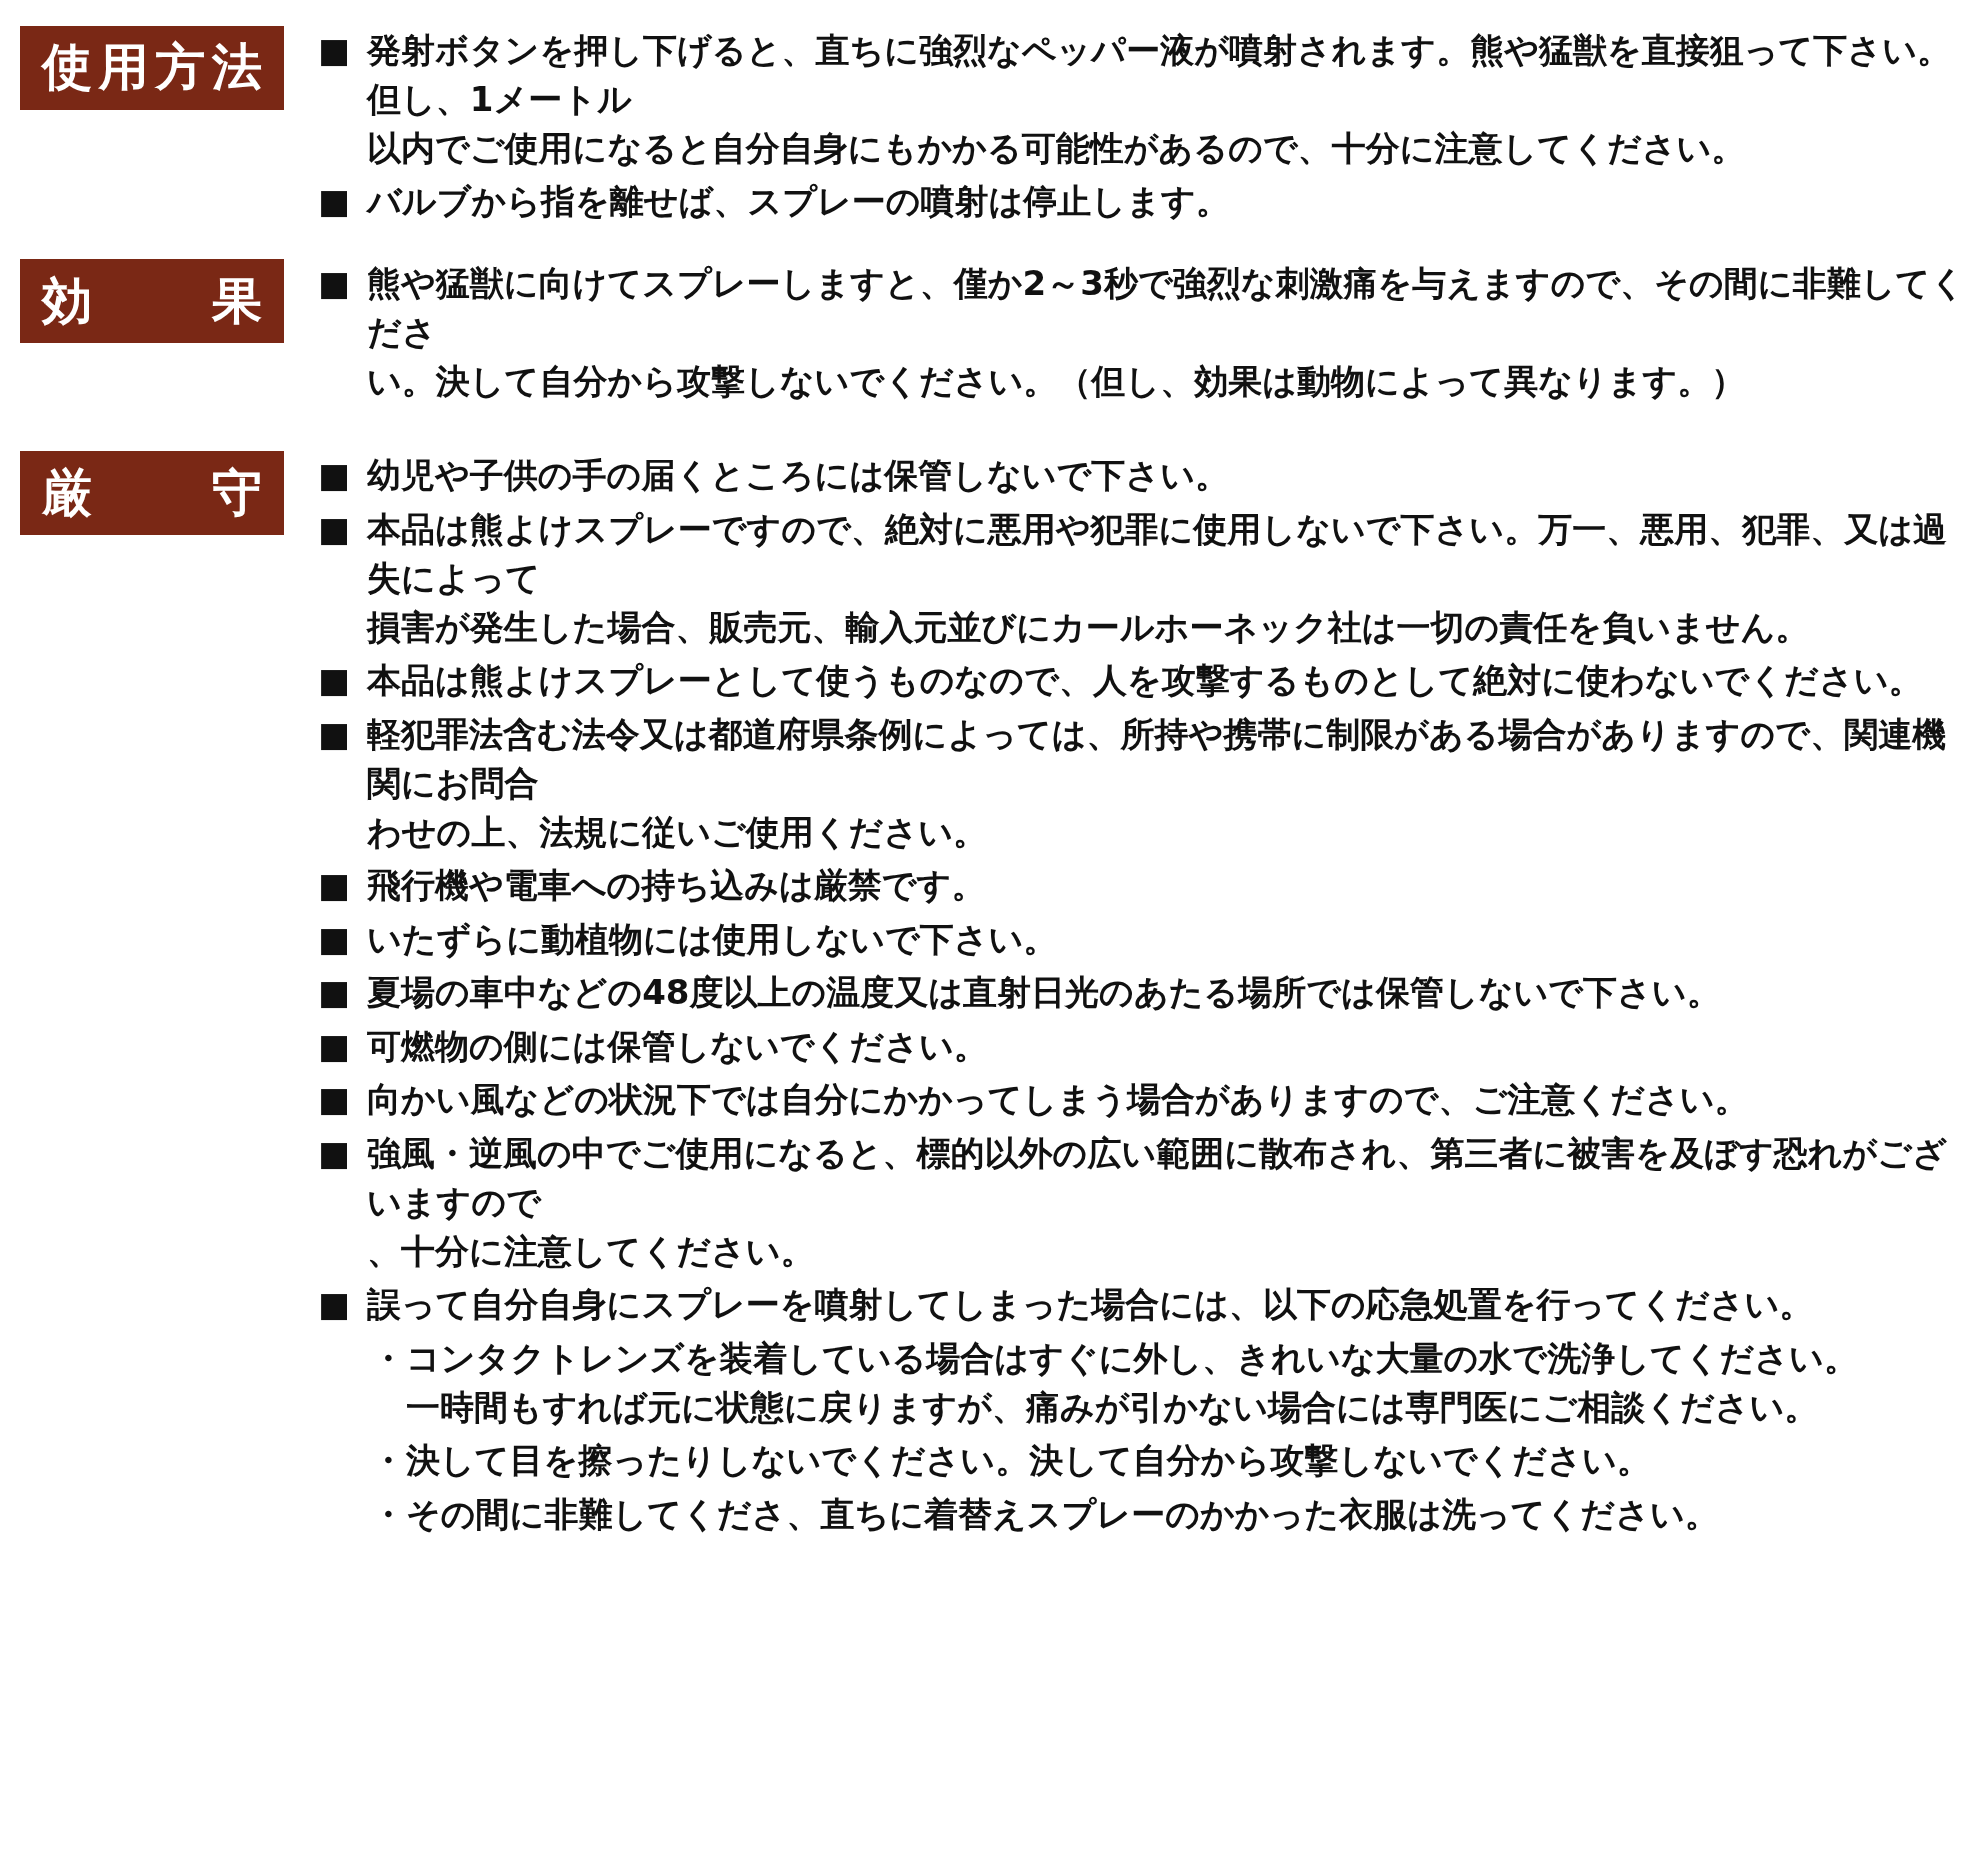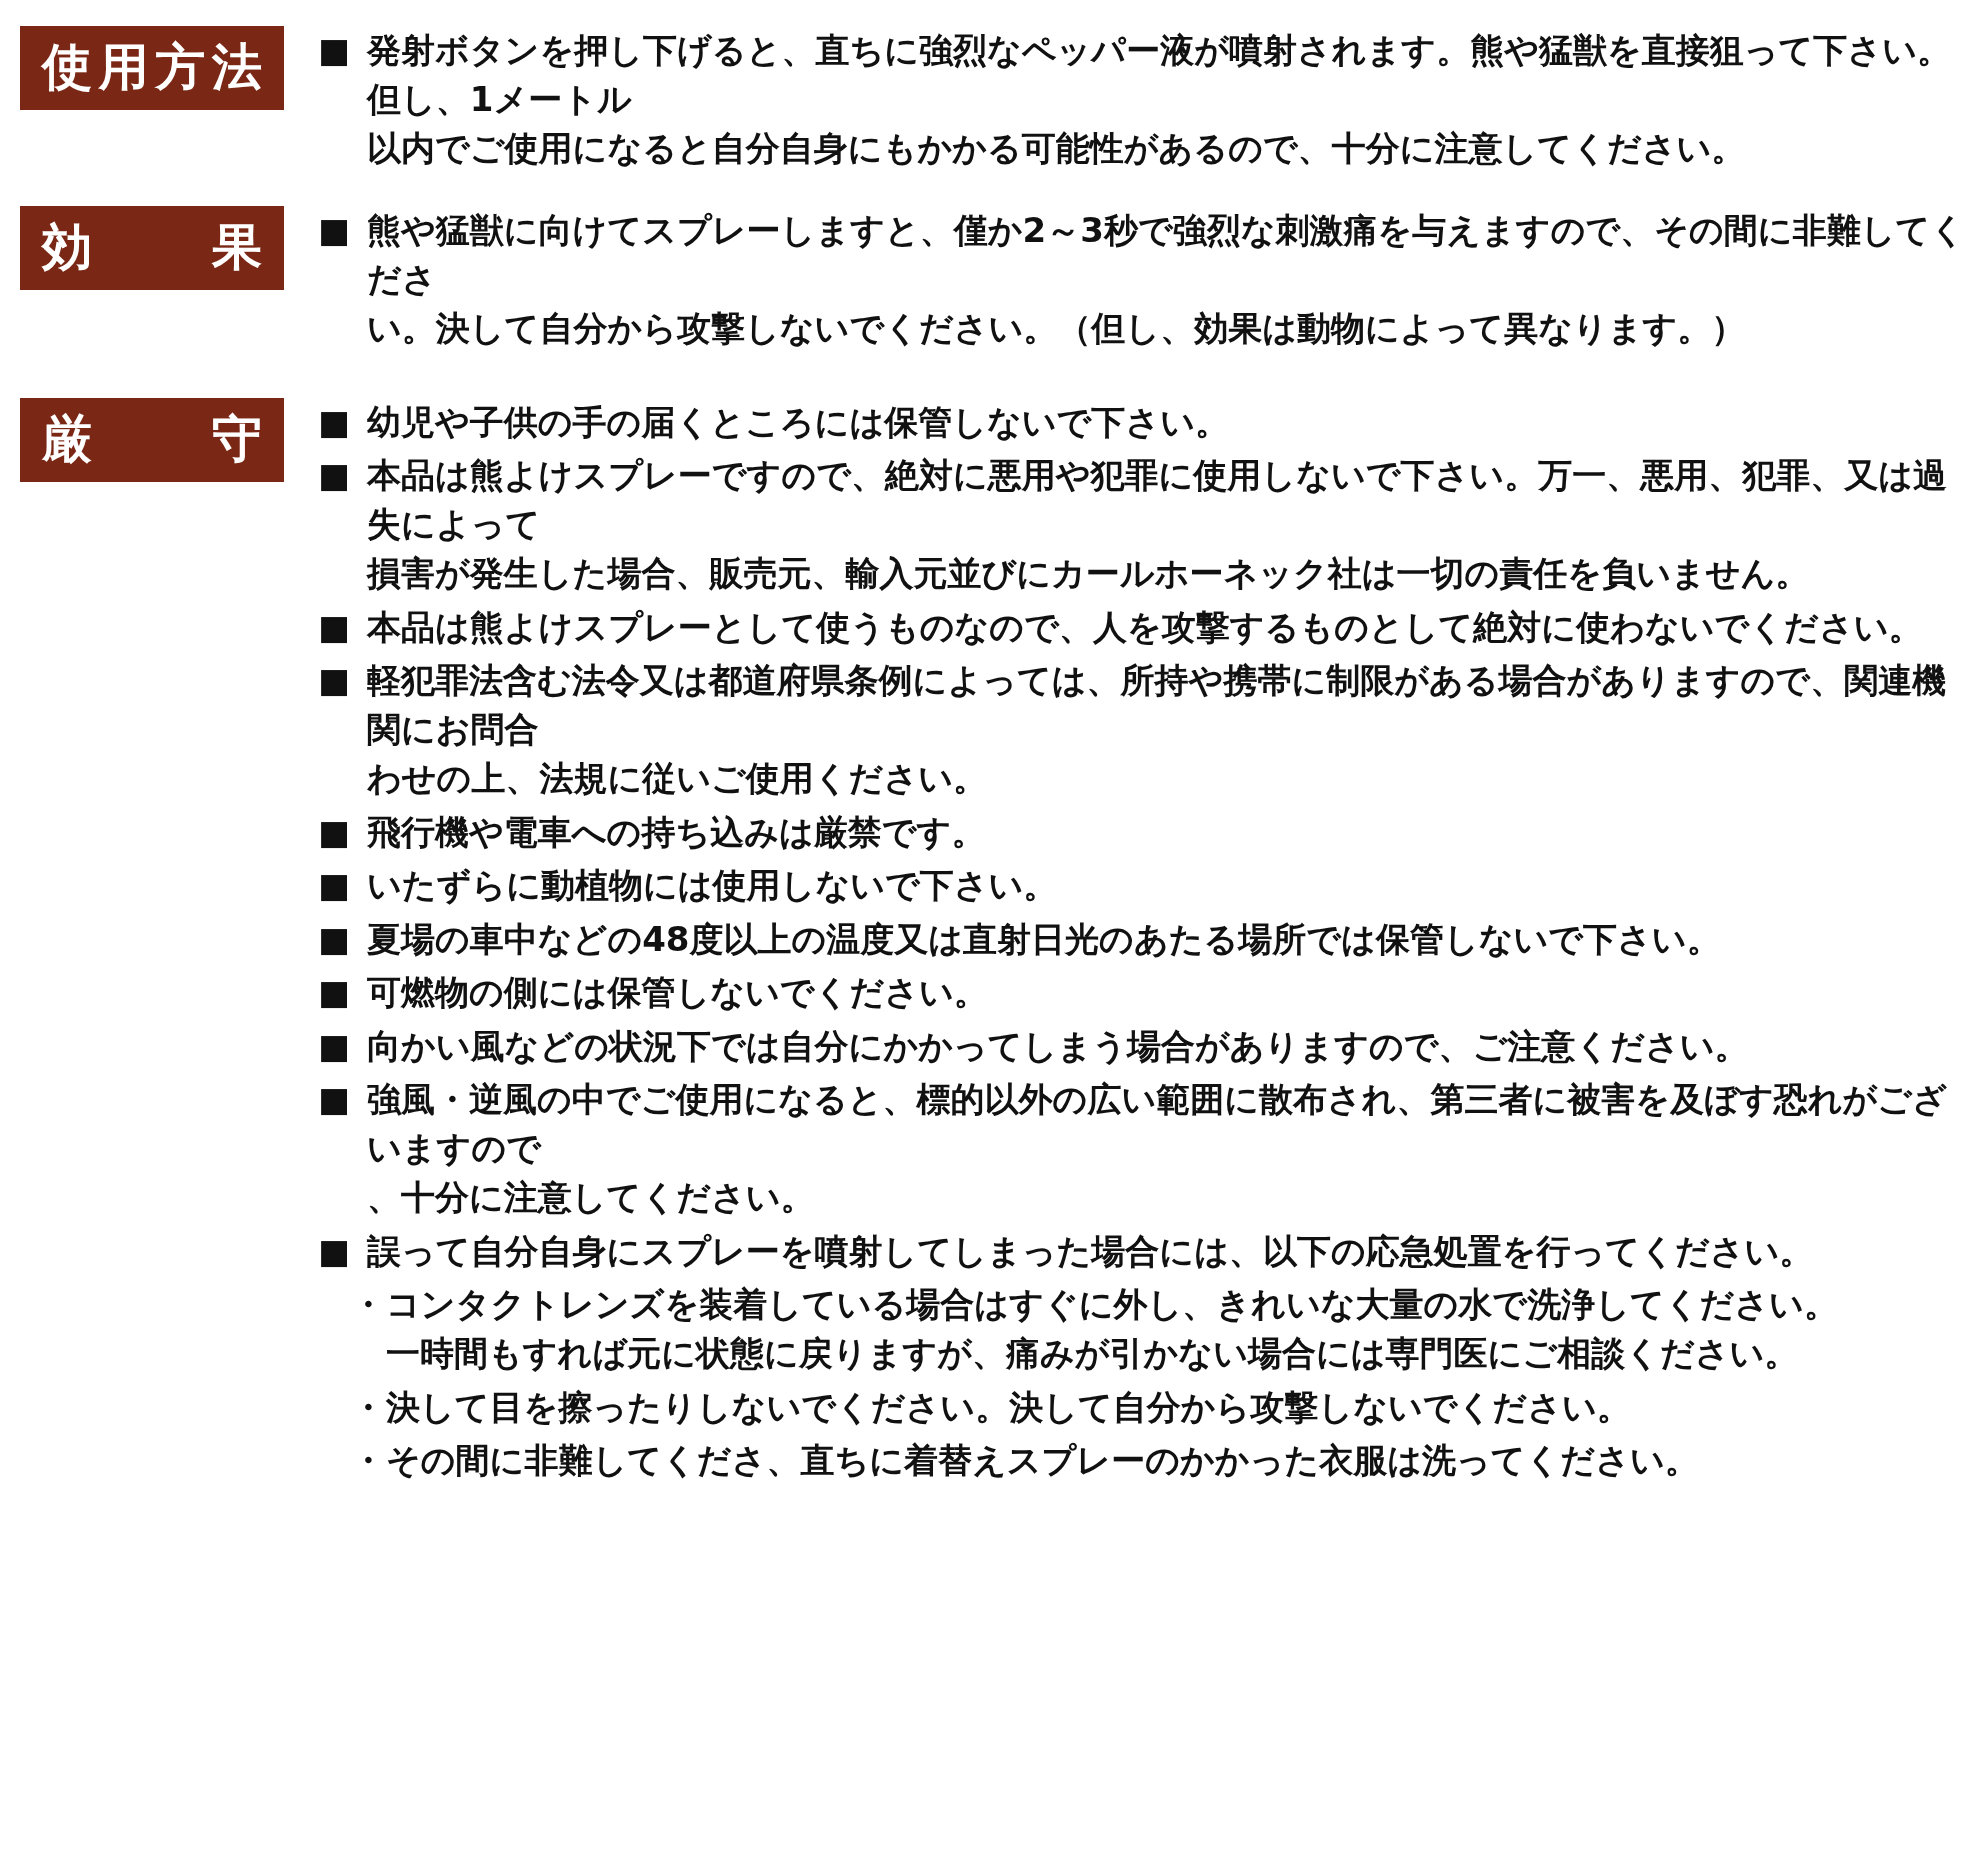--- a/index.html
+++ b/index.html
@@ -62,21 +62,21 @@
     text-align:left;
   }
   .item + .item{margin-top:4.5px;}
   .item .marker{
     display:inline-block;
     width:49px;
     margin-left:-49px;
     white-space:nowrap;
   }
   .item.sub{
-    margin-left:33px;
+    margin-left:53px;
     padding-left:35px;
   }
   .item.sub .marker{
     width:35px;
     margin-left:-35px;
   }
   .warning{color:var(--warn-fg);}
 </style>
 </head>
 <body>
@@ -89,20 +89,21 @@
           <span>用</span>
           <span>方</span>
           <span>法</span>
         </div>
     </div>
     <div class="content-col">
   <div class="item"><span class="marker">■</span><span class="text"><span>発射ボタンを押し下げると、直ちに強烈なペッパー液が噴射されます。熊や猛獣を直接狙って下さい。但し、1メートル
 以内でご使用になると自分自身にもかかる可能性があるので、十分に注意してください。</span></span></div>
 
 
+  <div class="item"><span class="marker">■</span><span class="text"><span>バルブから指を離せば、スプレーの噴射は停止します。</span></span></div>
 </div>
   </div>
 
   <div class="section sec-1">
     <div class="label-col">
       <div class="header-box">
           <span>効</span>
           <span>果</span>
         </div>
     </div>

